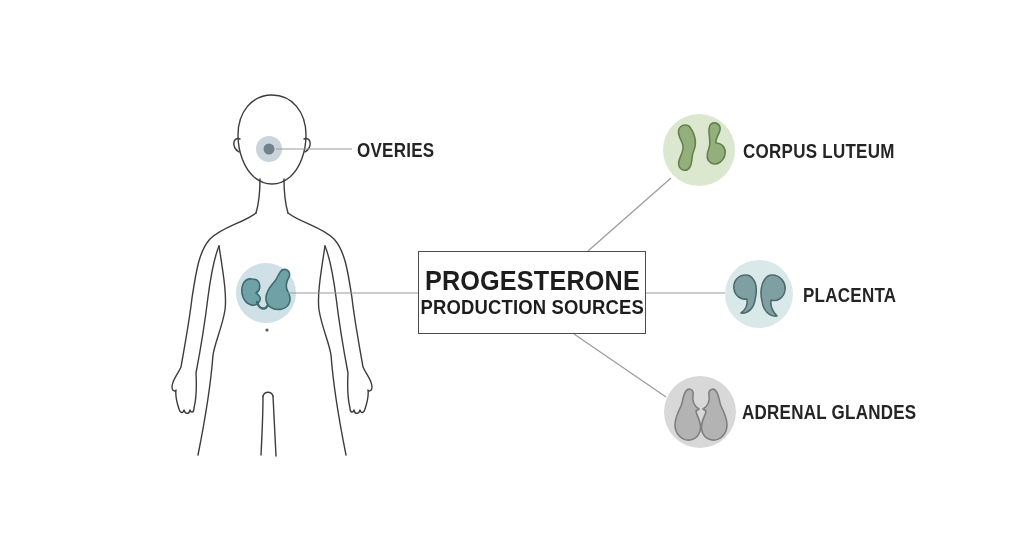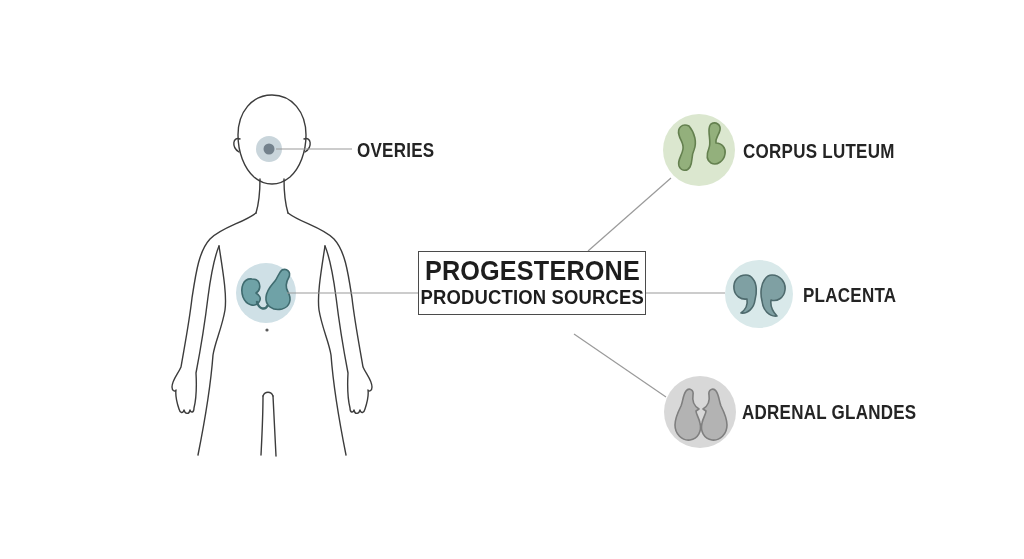--- a/index.html
+++ b/index.html
@@ -17,21 +17,21 @@
     font-weight:600;
     color:#242424;
     letter-spacing:.3px;
     transform:scaleX(.85);
     transform-origin:left center;
     white-space:nowrap;
   }
   #center-box{
     position:absolute;
     left:418px;top:251px;
-    width:228px;height:64px;
+    width:228px;height:83px;
     background:#ffffff;
     border:1.5px solid #4b4b4b;
     box-sizing:border-box;
     display:flex;flex-direction:column;
     align-items:center;justify-content:center;
     text-align:center;
   }
   #center-box .line1{
     font-size:28px;font-weight:700;color:#1d1d1d;
     line-height:1.02;letter-spacing:.2px;

